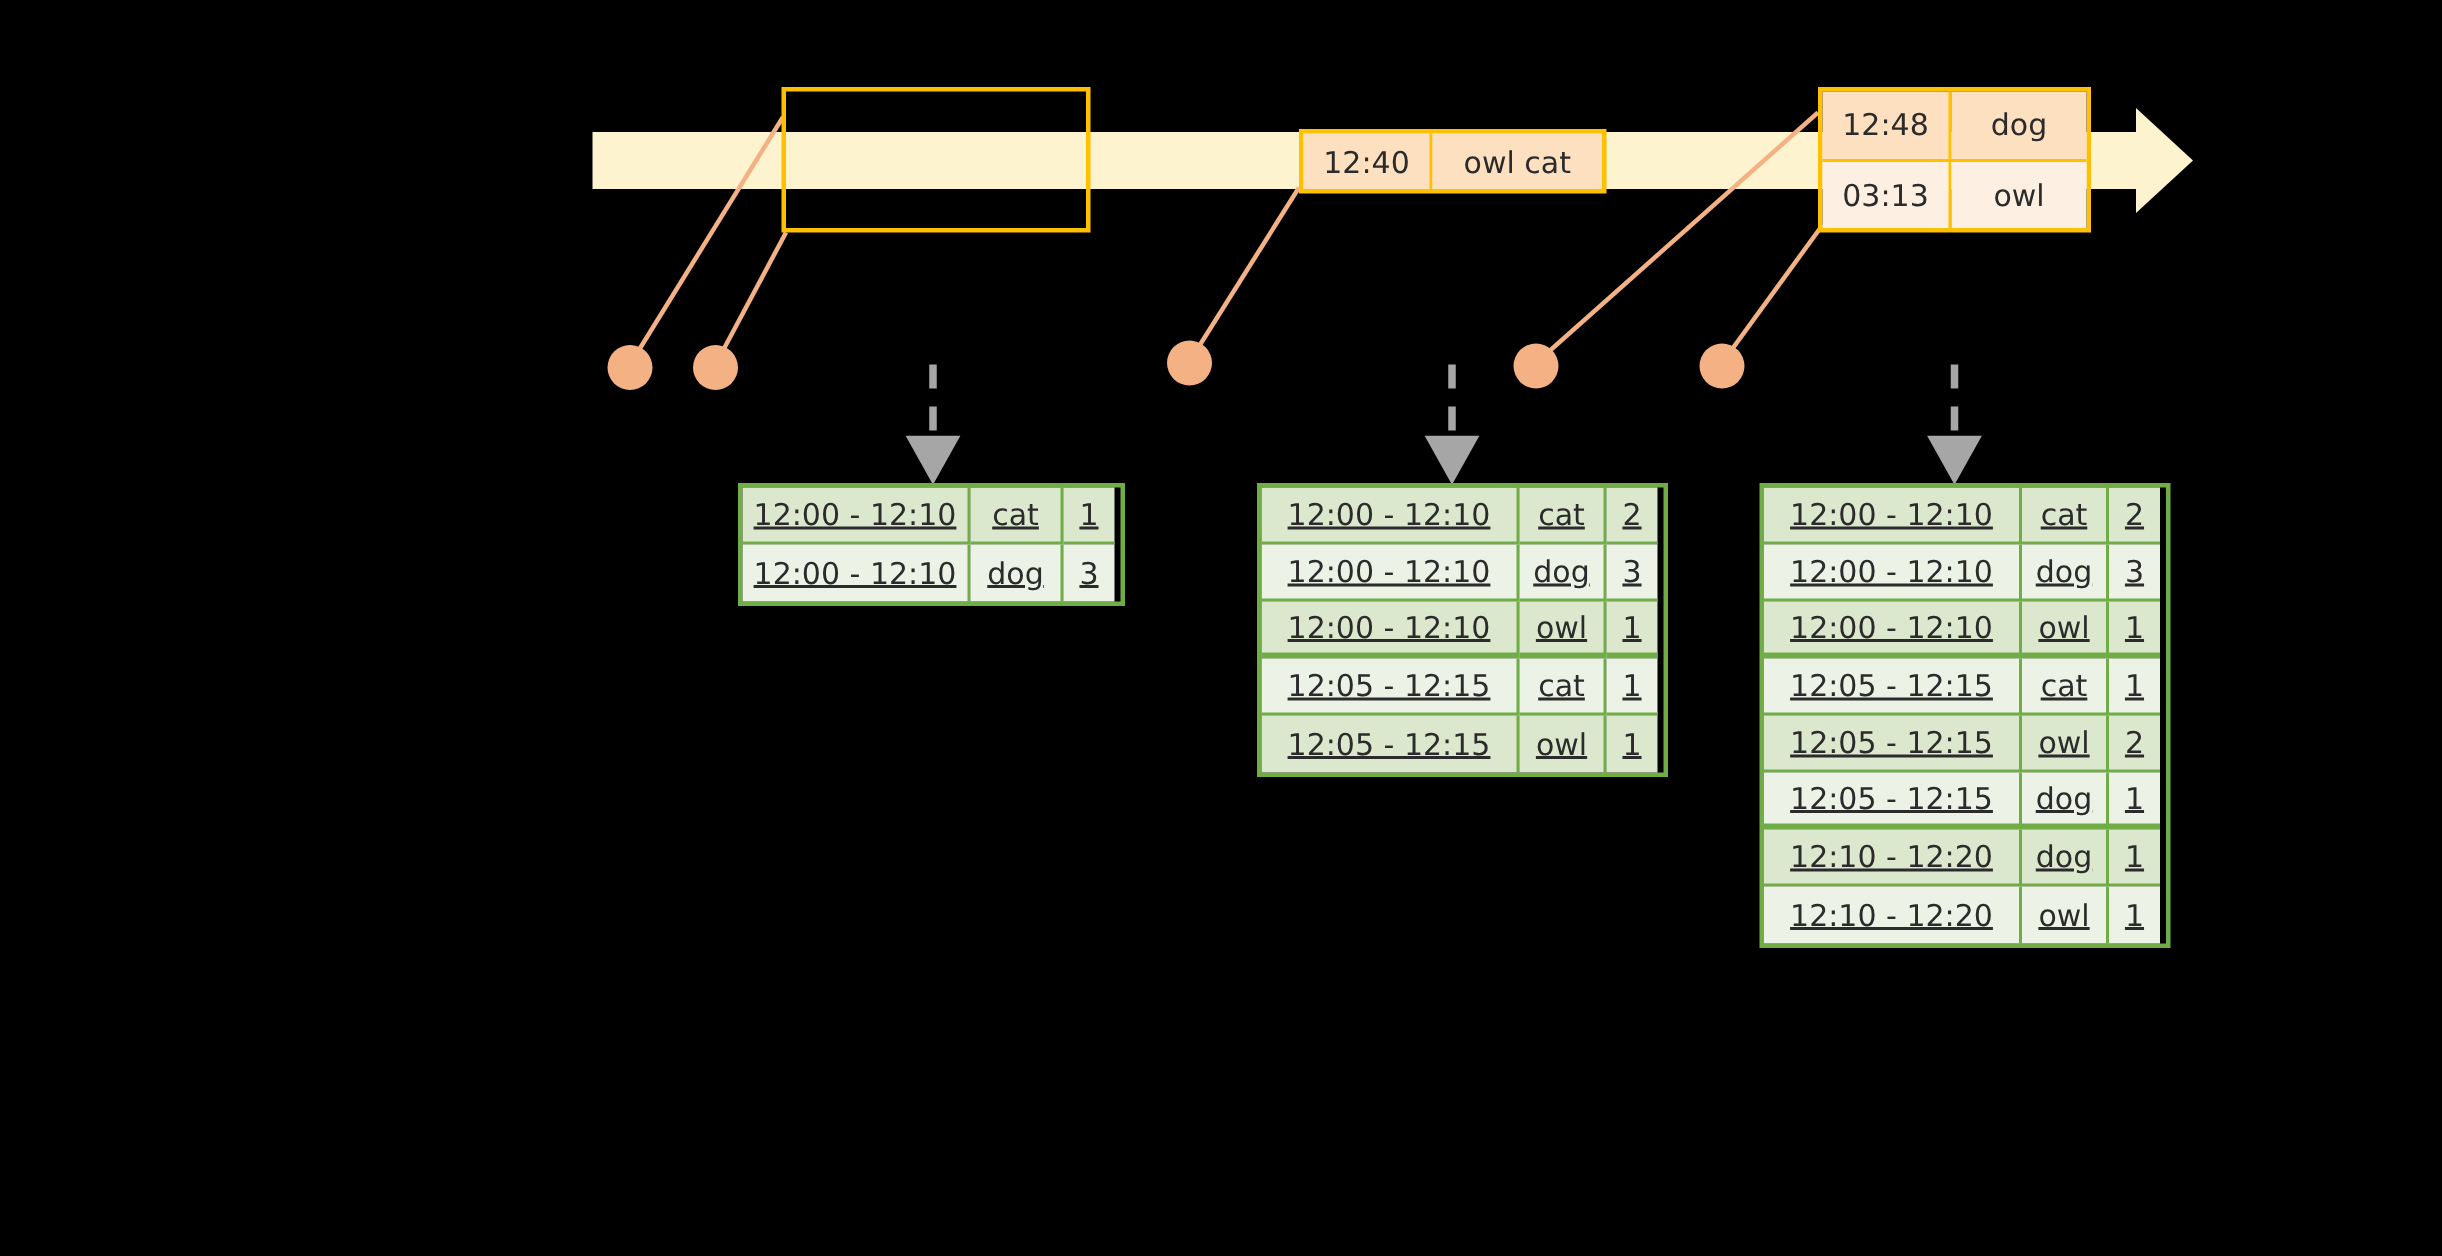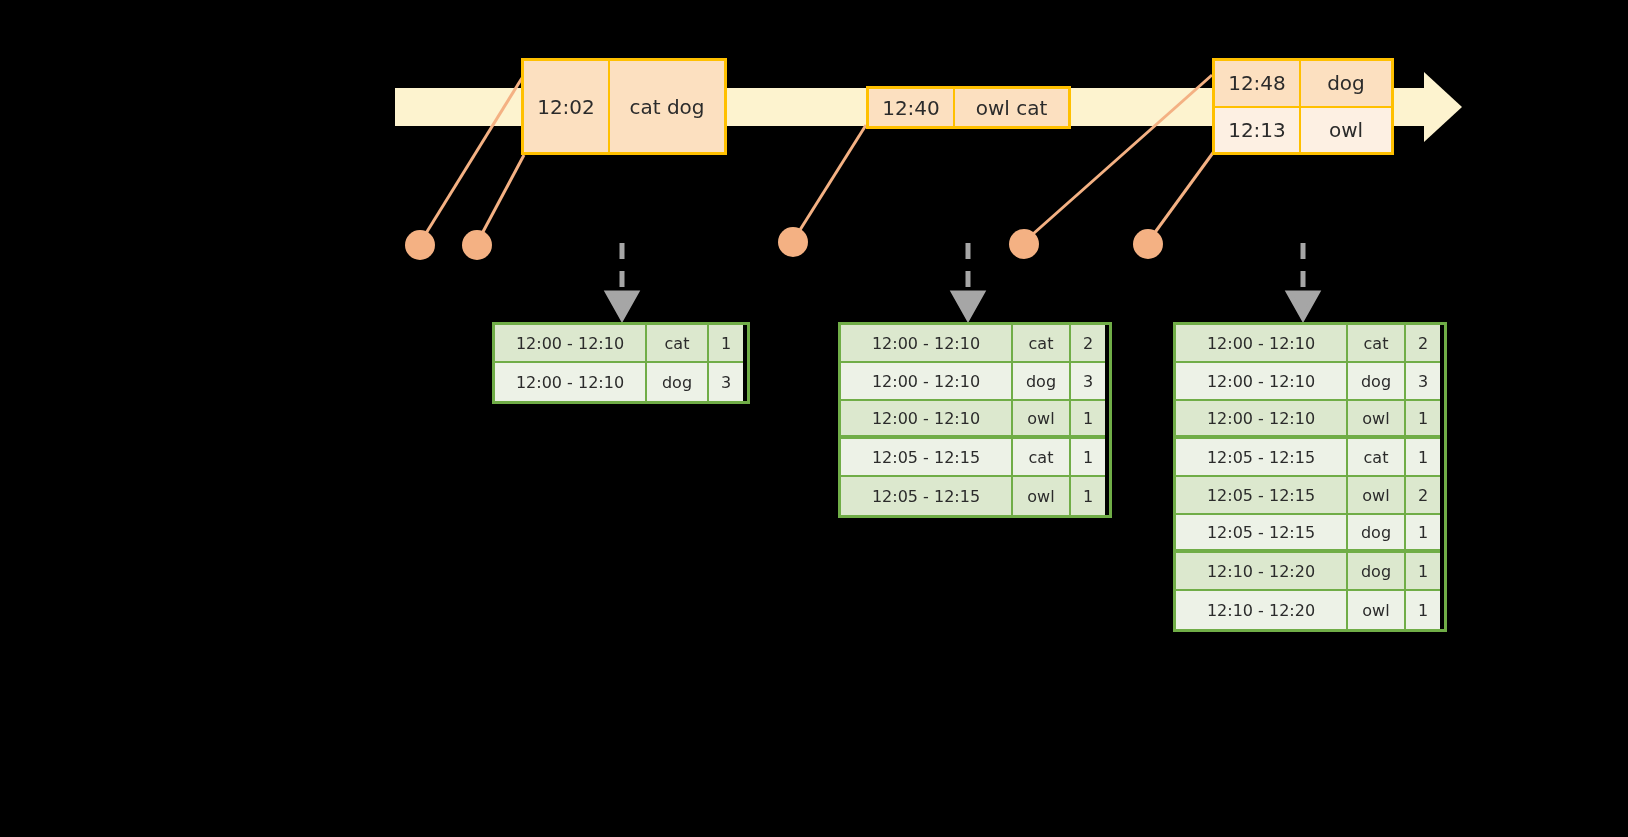--- a/index.html
+++ b/index.html
@@ -76,26 +76,27 @@
   }
   .res-row {
     display: flex;
     height: 38px;
     box-sizing: border-box;
   }
   .res-cell {
     display: flex;
     align-items: center;
     justify-content: center;
-    font-size: 16px;
+    font-size: 20px;
     color: #2b2b2b;
     box-sizing: border-box;
     border-right: 2px solid #70AD47;
     border-bottom: 2px solid #70AD47;
     white-space: nowrap;
+    text-decoration: underline;
   }
   .res-cell:last-child { border-right: none; }
   .res-row:last-child .res-cell { border-bottom: none; }
   .res-row.groupend .res-cell { border-bottom: 4px solid #70AD47; }
   .res-row.shade .res-cell { background: #DCE8CE; }
   .res-row.light .res-cell { background: #EDF2E7; }
   .c-window { flex: 0 0 auto; }
   .c-key    { flex: 0 0 auto; }
   .c-count  { flex: 0 0 auto; }
 </style>
@@ -132,40 +133,36 @@
 
       <line x1="968" y1="243" x2="968" y2="295" stroke-dasharray="16 12"></line>
       <polygon points="954,293 982,293 968,318"></polygon>
 
       <line x1="1303" y1="243" x2="1303" y2="295" stroke-dasharray="16 12"></line>
       <polygon points="1289,293 1317,293 1303,318"></polygon>
     </g>
   </svg>
 
   <div class="event-box" style="left:521px; top:58px; width:206px; height:97px;">
-    <div class="event-row row-a">
-      <div class="event-cell time">12:02</div>
-      <div class="event-cell payload">cat dog</div>
-    </div>
   </div>
 
   <div class="event-box" style="left:866px; top:86px; width:205px; height:43px;">
     <div class="event-row row-a">
       <div class="event-cell time">12:40</div>
       <div class="event-cell payload">owl cat</div>
     </div>
   </div>
 
   <div class="event-box" style="left:1212px; top:58px; width:182px; height:97px;">
     <div class="event-row row-a">
       <div class="event-cell time">12:48</div>
       <div class="event-cell payload">dog</div>
     </div>
     <div class="event-row row-b">
-      <div class="event-cell time">12:13</div>
+      <div class="event-cell time">03:13</div>
       <div class="event-cell payload">owl</div>
     </div>
   </div>
 
   <div class="result-table" id="tbl0" style="left: 492px; top: 322px; width: 258px;">
       <div class="res-row shade">
         <div class="res-cell c-window" style="width: 152px; flex: 0 0 152px;">12:00 - 12:10</div>
         <div class="res-cell c-key" style="width: 62px; flex: 0 0 62px;">cat</div>
         <div class="res-cell c-count" style="width: 34px; flex: 0 0 34px;">1</div>
       </div>

